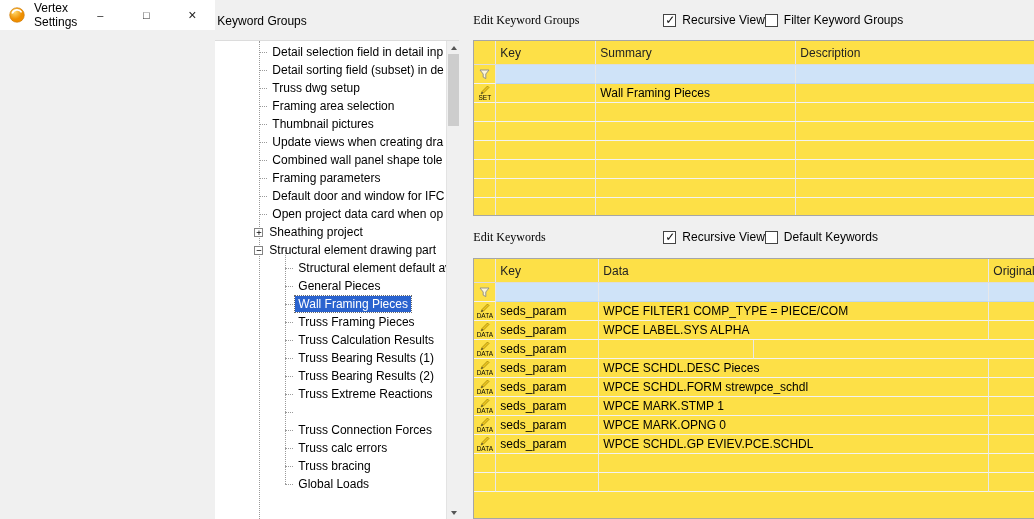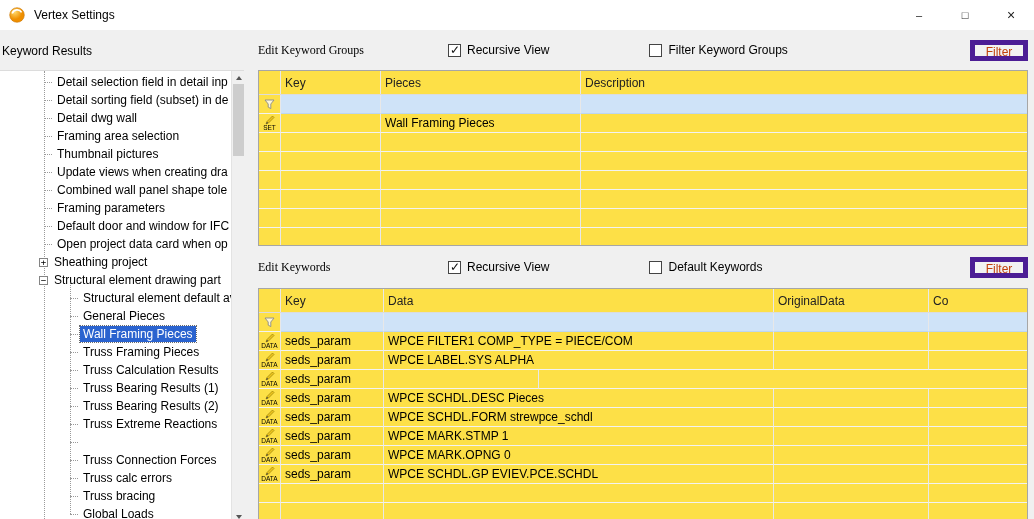--- a/index.html
+++ b/index.html
@@ -1,21 +1,21 @@
 <!DOCTYPE html>
 <html style="--selection: #2a63cf; --row-highlight: #cfe3f8; --pencil-yellow: #edc41f; --logo-orange: #f29111;"><head>
 <meta charset="utf-8">
 <style>
   * { margin:0; padding:0; box-sizing:border-box; }
   html,body { width:1034px; height:519px; overflow:hidden; }
   body {
     font-family:"Liberation Sans", sans-serif;
     font-size:12px; color:#000; background:#f0f0f0;
   }
-  .window { width:1034px; height:519px; display:flex; flex-direction:column; }
+  .window { width:1034px; height:519px; display:flex; flex-direction:row; }
 
   
   .titlebar { height:30px; background:#fff; display:flex; align-items:center; flex:0 0 30px; }
   .app-icon { width:16px; height:16px; margin:0 9px 0 9px; display:flex; }
   .title { font-size:12px; color:#000; }
   .win-controls { margin-left:auto; display:flex; height:30px; }
   .win-btn { width:46px; height:30px; display:flex; align-items:center; justify-content:center;
              font-size:11px; color:#222; cursor:default; }
   .win-btn.close { font-size:14px; }
 
@@ -51,21 +51,21 @@
   .sbtn.down::after { content:""; border-left:3.5px solid transparent; border-right:3.5px solid transparent;
                       border-top:4px solid #555; }
   .sthumb { position:absolute; top:13px; left:1px; width:11px; height:72px; background:#cdcdcd; }
 
   
   .right { flex:1; padding:0 6px 0 14px; display:flex; flex-direction:column; min-width:0; }
   .sect-head { height:40px; flex:0 0 40px; display:flex; align-items:center; }
   .sect-head.second { height:42px; flex:0 0 42px; }
   .sect-label { width:190px; flex:0 0 190px;font-family:Liberation Serif, serif; }
   .cbx { display:flex; align-items:center; gap:6px; cursor:default; }
-  .cbx.gap { margin-left:100px; }
+  .cbx.gap { }
   .cbox { width:13px; height:13px; border:1px solid #444; background:#fff; position:relative; flex:0 0 13px; }
   .cbox.checked::after { content:"✓"; position:absolute; top:-2px; left:1px; font-size:12px; color:#111; }
   .filter-btn { margin-left:auto; width:58px; height:21px; background:#f2f2f2;
                 border:5px solid #4c1d95; color:#c2410c; font-size:12px;
                 font-family:"Liberation Sans", sans-serif; }
 
   
   .tbl { background:#fde047; border:1px solid #a6a6a6; overflow:hidden; display:flex; flex-direction:column; }
   .t-top { height:176px; flex:0 0 176px; }
   .t-bottom { flex:1; }
@@ -108,37 +108,37 @@
     <div class="win-controls">
       <div class="win-btn">–</div>
       <div class="win-btn">□</div>
       <div class="win-btn close">×</div>
     </div>
   </div>
 
   <div class="content">
 
     <div class="left">
-      <div class="panel-label">Keyword Results</div>
+      <div class="panel-label">Keyword Groups</div>
       <div class="tree-wrap">
         <div class="tree">
           <div class="spine s1"></div>
           <div class="spine s2"></div>
 
           <div class="ti l1">
               <span class="twig"></span>
               <span class="lbl">Detail selection field in detail inp</span>
             </div>
           <div class="ti l1">
               <span class="twig"></span>
               <span class="lbl">Detail sorting field (subset) in de</span>
             </div>
           <div class="ti l1">
               <span class="twig"></span>
-              <span class="lbl">Detail dwg wall</span>
+              <span class="lbl">Truss dwg setup</span>
             </div>
           <div class="ti l1">
               <span class="twig"></span>
               <span class="lbl">Framing area selection</span>
             </div>
           <div class="ti l1">
               <span class="twig"></span>
               <span class="lbl">Thumbnail pictures</span>
             </div>
           <div class="ti l1">
@@ -241,21 +241,21 @@
           <span class="cbox"></span>
           <span>Filter Keyword Groups</span>
         </label>
         <button class="filter-btn" disabled="">Filter</button>
       </div>
 
       <div class="tbl t-top">
         <div class="trow thead">
           <div class="tc c-icon"></div>
           <div class="tc c-key">Key</div>
-          <div class="tc c-sum">Pieces</div>
+          <div class="tc c-sum">Summary</div>
           <div class="tc c-desc">Description</div>
         </div>
         <div class="trow sel">
           <div class="tc c-icon">
             <svg width="11" height="11" viewBox="0 0 11 11">
                 <path d="M1 1 H10 L6.8 5 V9.6 L4.2 8.1 V5 Z" fill="#fdf6d8" stroke="#8a8a8a" stroke-width="0.9"></path>
               </svg>
           </div>
           <div class="tc c-key"></div>
           <div class="tc c-sum"></div>

